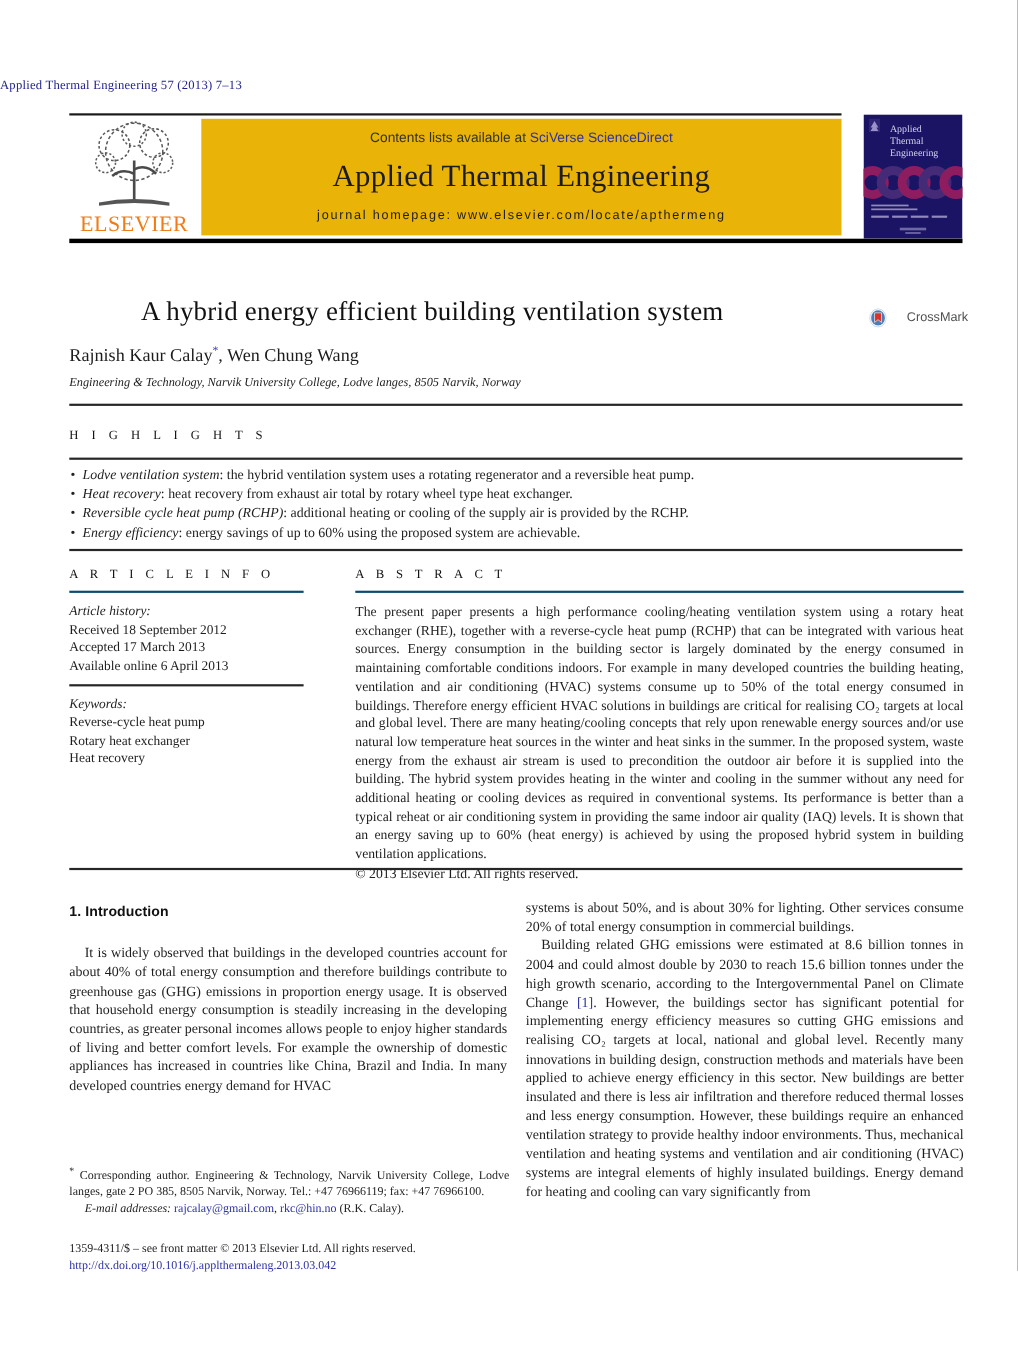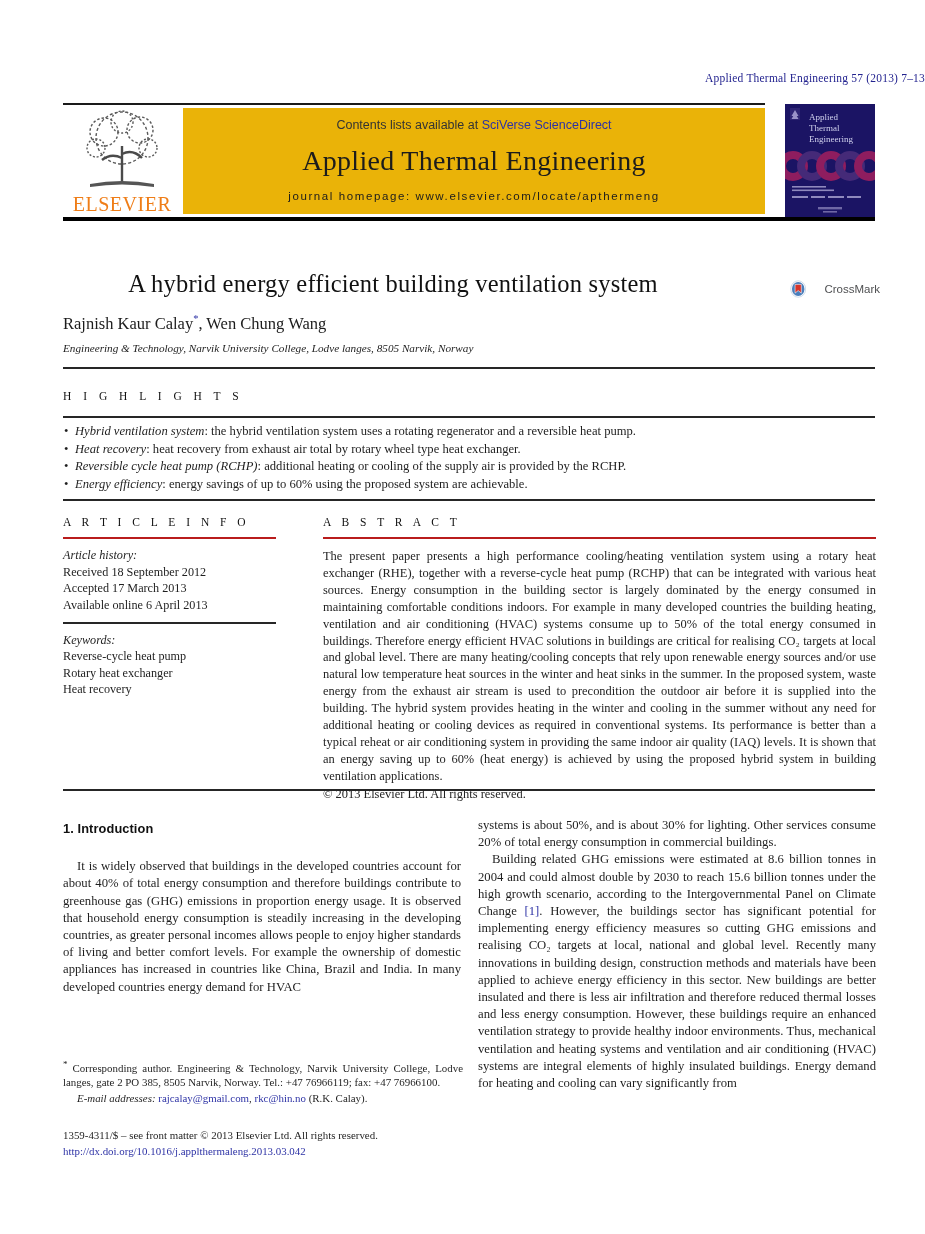--- a/index.html
+++ b/index.html
@@ -7,21 +7,21 @@
   .page {
     position:relative; width:925px; height:1234px; margin:0 auto;
     background:#ffffff; overflow:hidden;
     font-family:"Liberation Serif", serif; color:#262626;
     -webkit-font-smoothing:antialiased;
   }
   .abs { position:absolute; }
 
   
   .citation {
-    top:72px; left:0; width:925px; text-align:right;
+    top:72px; left:0; width:925px; text-align:left;
     font-size:11.5px; color:#23238f; letter-spacing:.2px;
   }
   .rule-top { top:103px; left:63px; width:702px; height:2px; background:#1a1a1a; }
 
   
   .logo-block { top:108px; left:63px; width:118px; height:108px; text-align:center; cursor:pointer; }
   .logo-tree { display:block; margin:0 auto; }
   .logo-text {
     display:block; margin-top:1px; color:#ef7d17; font-size:20px;
     font-family:"Liberation Serif", serif; letter-spacing:.5px;
@@ -61,21 +61,21 @@
   .hl-heading { top:390px; left:63px; }
 
   .hl-list { top:423px; left:63px; width:812px; font-size:12.6px; line-height:17.5px; color:#1e1e1e; }
   .hl-item { padding-left:12px; position:relative; }
   .hl-item::before { content:"\2022"; position:absolute; left:1px; top:0; }
   .hl-lead { font-style:italic; }
 
   
   .info-col { top:516px; left:63px; width:213px; }
   .abs-col  { top:516px; left:323px; width:553px; }
-  .col-head { font-size:11.5px; letter-spacing:4px; color:#111; padding-bottom:9px; border-bottom:2px solid #b91c1c; }
+  .col-head { font-size:11.5px; letter-spacing:4px; color:#111; padding-bottom:9px; border-bottom:2px solid #0c4a6e; }
   .info-body { font-size:12.2px; line-height:16.5px; color:#1e1e1e; padding-top:8px; }
   .info-label { font-style:italic; }
   .info-div { margin:9px 0 8px 0; height:1.5px; background:#262626; }
   .abs-body { font-size:12.45px; line-height:16.9px; text-align:justify; color:#1e1e1e; padding-top:9px; }
   .abs-copyright { text-align:left; margin-top:1px; }
 
   
   .body-col { font-size:12.7px; line-height:17.2px; text-align:justify; color:#1e1e1e; }
   .col-left  { top:820px; left:63px;  width:398px; }
   .col-right { top:817px; left:478px; width:398px; }
@@ -168,21 +168,21 @@
 
   <div class="abs authors"><span>Rajnish Kaur Calay</span><sup>*</sup><span>, Wen Chung Wang</span></div>
 
   <div class="abs affiliation">Engineering &amp; Technology, Narvik University College, Lodve langes, 8505 Narvik, Norway</div>
 
   <div class="abs rule r1"></div>
   <div class="abs sec-heading hl-heading">H I G H L I G H T S</div>
   <div class="abs rule r2"></div>
 
   <div class="abs hl-list">
-    <div class="hl-item"><span class="hl-lead">Hybrid ventilation system</span><span>: the hybrid ventilation system uses a rotating regenerator and a reversible heat pump.</span></div>
+    <div class="hl-item"><span class="hl-lead">Lodve ventilation system</span><span>: the hybrid ventilation system uses a rotating regenerator and a reversible heat pump.</span></div>
     <div class="hl-item"><span class="hl-lead">Heat recovery</span><span>: heat recovery from exhaust air total by rotary wheel type heat exchanger.</span></div>
     <div class="hl-item"><span class="hl-lead">Reversible cycle heat pump (RCHP)</span><span>: additional heating or cooling of the supply air is provided by the RCHP.</span></div>
     <div class="hl-item"><span class="hl-lead">Energy efficiency</span><span>: energy savings of up to 60% using the proposed system are achievable.</span></div>
   </div>
 
   <div class="abs rule r3"></div>
 
   <div class="abs info-col">
     <div class="col-head">A R T I C L E   I N F O</div>
     <div class="info-body">

